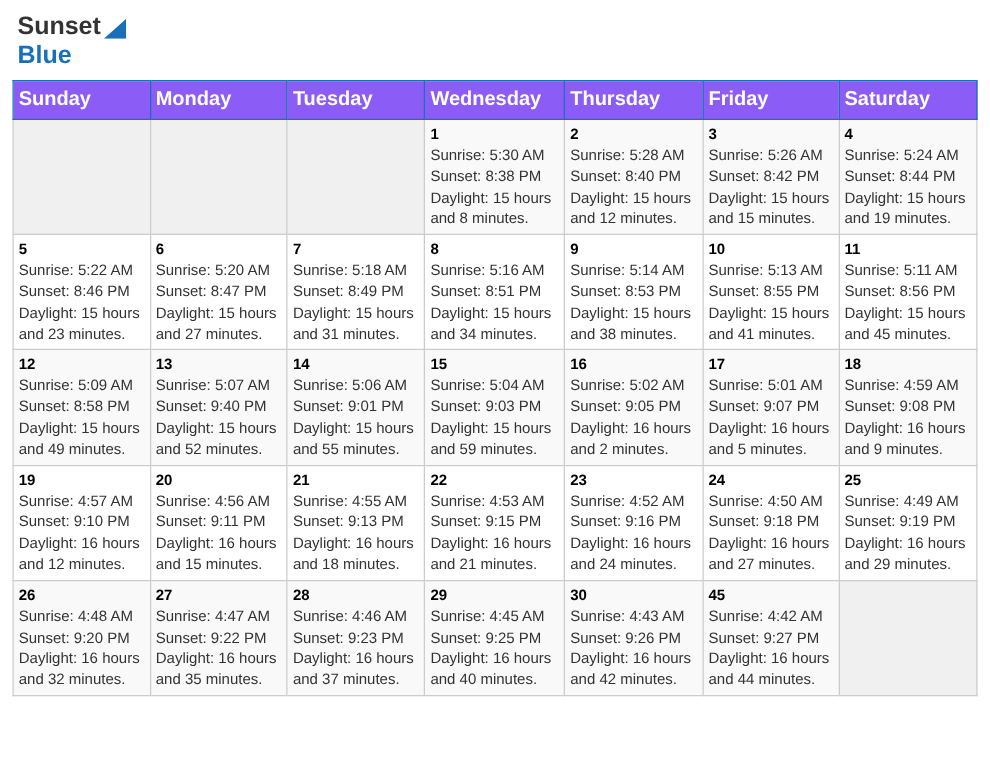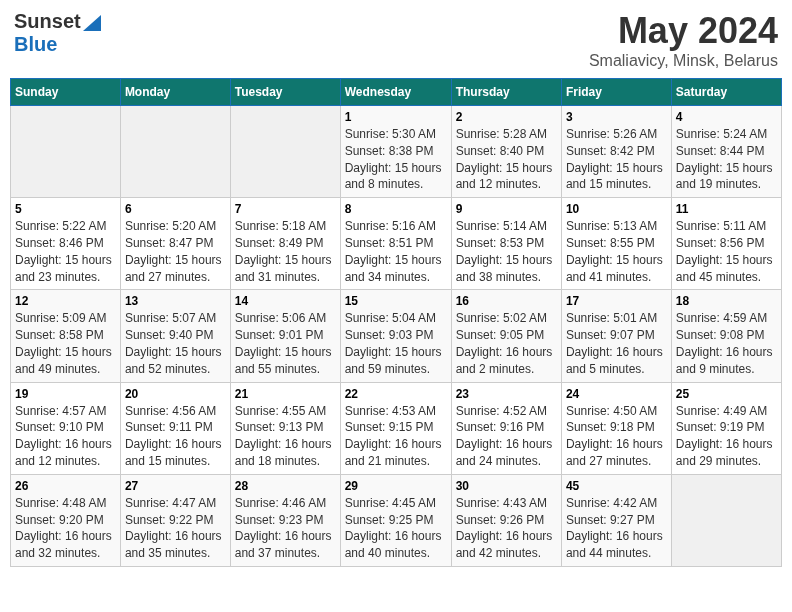--- a/index.html
+++ b/index.html
@@ -37,25 +37,25 @@
     .title-location {
       font-size: 16px;
       color: #555;
     }
     .calendar {
       width: 100%;
       border-collapse: collapse;
       font-size: 11px;
     }
     .calendar thead tr th {
-      background-color: #0f766e;
+      background-color: #8b5cf6;
       color: #fff;
       padding: 6px 4px;
       text-align: left;
-      font-size: 12px;
+      font-size: 16px;
       font-weight: bold;
       border: 1px solid #1a6fba;
       margin-top: 24px;
     }
     .calendar tbody tr td {
       border: 1px solid #ccc;
       vertical-align: top;
       padding: 4px 4px;
       width: 113px;
       height: 90px;
@@ -90,24 +90,20 @@
     <div class="logo-line">
       <span style="font-size:20px;font-weight:bold;color:#333;">Sunset</span>
       <svg width="18" height="16" viewBox="0 0 18 16" style="margin-left:2px;margin-top:2px;">
         <polygon points="0,16 18,0 18,16" fill="#1a6fba"></polygon>
       </svg>
     </div>
     <div>
       <span style="font-size:20px;font-weight:bold;color:#1a6fba;margin-top:30px;">Blue</span>
     </div>
   </div>
-  <div class="title-block">
-    <div class="title-month">May 2024</div>
-    <div class="title-location">Smaliavicy, Minsk, Belarus</div>
-  </div>
 </div>
 
 <table class="calendar">
   <thead>
     <tr>
 
     <th>Sunday</th>
         <th>Monday</th>
         <th>Tuesday</th>
         <th>Wednesday</th>

